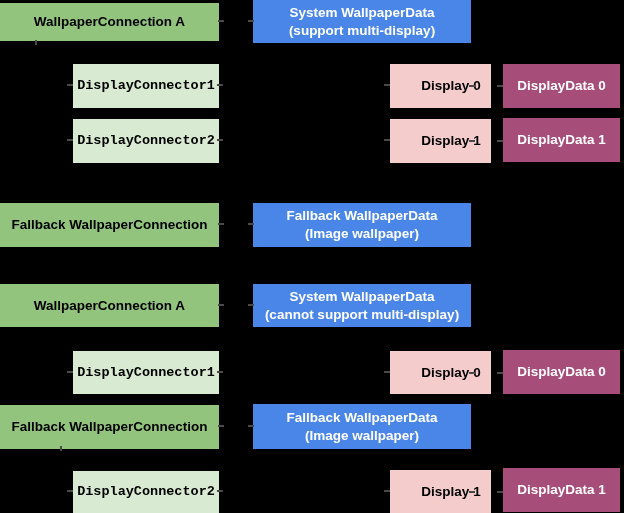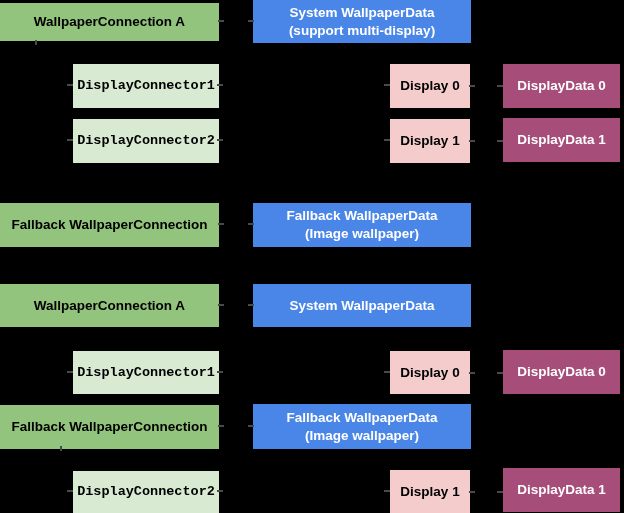--- a/index.html
+++ b/index.html
@@ -18,21 +18,21 @@
     justify-content:center;
     text-align:center;
     font-weight:bold;
     font-size:13.5px;
     line-height:18px;
     letter-spacing:0px;
   }
   .green  {background:var(--connection-green,#93c47d);   color:var(--text-on-light,#000);}
   .lgreen {background:var(--connector-light-green,#d9ead3);color:var(--text-on-light,#000);font-family:Liberation Mono, monospace;}
   .blue   {background:var(--wallpaper-data-blue,#4a86e8); color:var(--text-on-dark,#fff);align-items:center;}
-  .pink   {background:var(--display-pink,#f4cccc);        color:var(--text-on-light,#000);}
+  .pink   {background:var(--display-pink,#f4cccc);        color:var(--text-on-light,#000);padding-left:21px;}
   .magenta{background:var(--display-data-magenta,#a64d79);color:var(--text-on-dark,#fff);}
   .node span{display:block;}
   .stub{position:absolute;width:6px;height:2px;background:#4a4a4a;}
   .stub.v{width:2px;height:5px;}
 </style>
 </head>
 <body>
 
 <div class="stage" id="stage">
 
@@ -59,20 +59,21 @@
 
   <div class="node blue" style="left:253px;top:203px;width:218px;height:44px;">
     <span>Fallback WallpaperData</span>
     <span>(Image wallpaper)</span>
   </div>
 
   <div class="node green" style="left:0px;top:284px;width:219px;height:43px;">WallpaperConnection A</div>
 
   <div class="node blue" style="left:253px;top:284px;width:218px;height:43px;">
     <span>System WallpaperData</span>
+    <span>(cannot support multi-display)</span>
   </div>
 
   <div class="node lgreen" style="left:73px;top:351px;width:146px;height:43px;">DisplayConnector1</div>
 
   <div class="node pink" style="left:390px;top:351px;width:80px;height:43px;">Display 0</div>
 
   <div class="node magenta" style="left:503px;top:350px;width:117px;height:44px;">DisplayData 0</div>
 
   <div class="node green" style="left:0px;top:405px;width:219px;height:44px;">Fallback WallpaperConnection</div>
 

